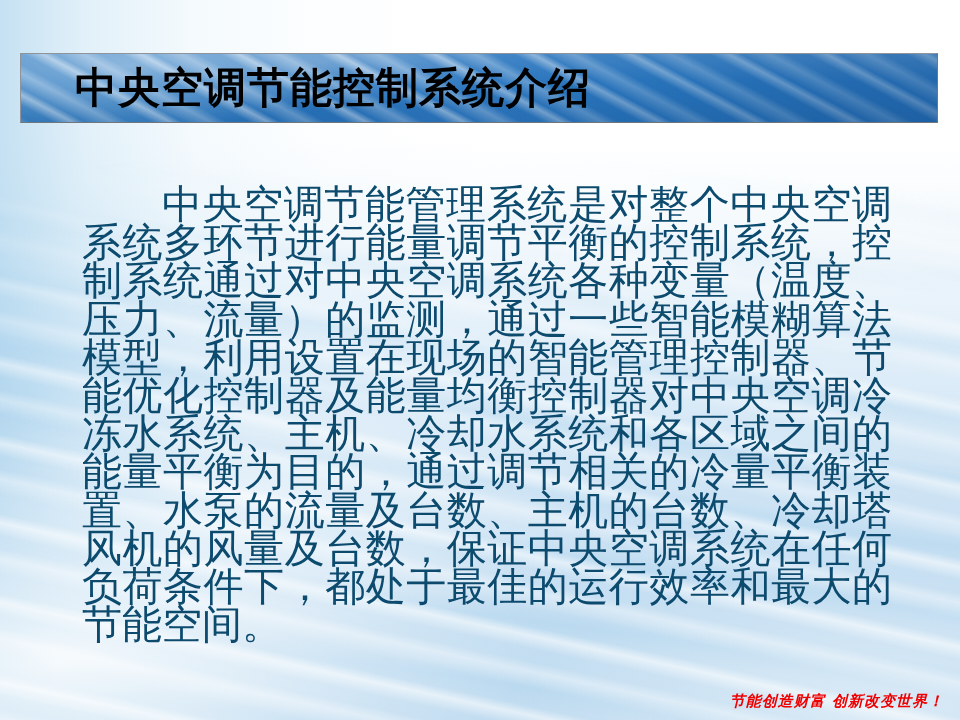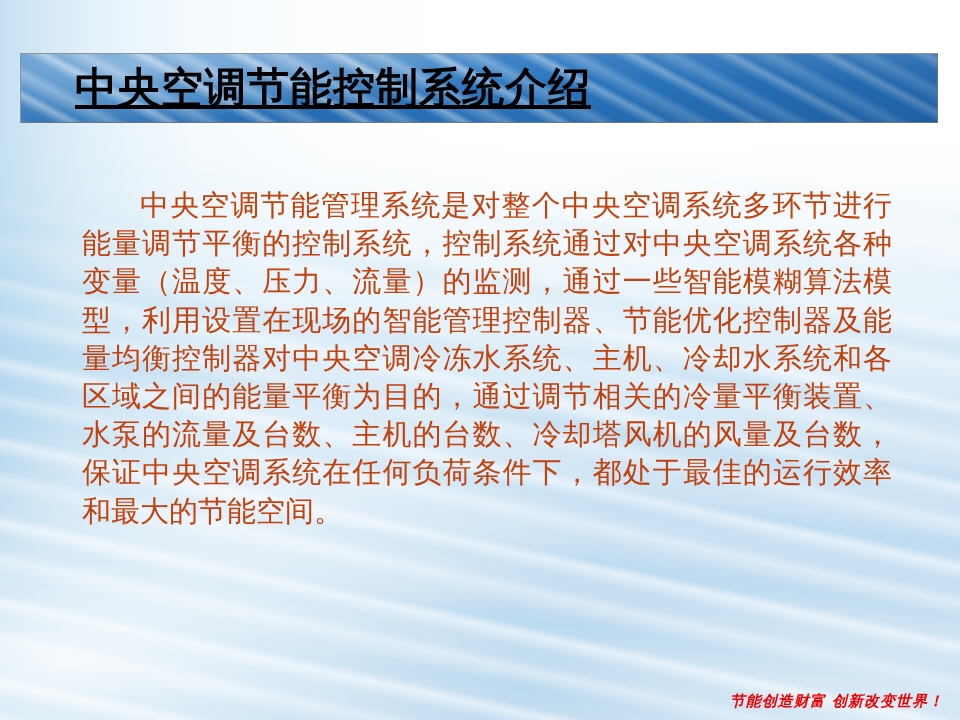--- a/index.html
+++ b/index.html
@@ -143,33 +143,32 @@
     display: block;
     margin: 0;
     padding-left: 54px;
     line-height: 68px;
     font-family: "DejaVu Serif", "Liberation Serif", serif;
     font-weight: 700;
     font-size: 42px;
     letter-spacing: 1px;
     color: #000000;
     white-space: nowrap;
-    text-decoration: underline;
   }
 
   
   #body-text {
     position: absolute;
     left: 82px;
     top: 186px;
     width: 810px;
     font-family: "Liberation Serif", "DejaVu Serif", serif;
-    font-size: 29px;
+    font-size: 40px;
     line-height: 38.2px;
-    color: #c2410c;
+    color: #0c4a6e;
     text-align: justify;
     text-justify: inter-character;
   }
   #body-text p {
     margin: 0;
     text-indent: 2em;
   }
 
   
   #footer-slogan {

